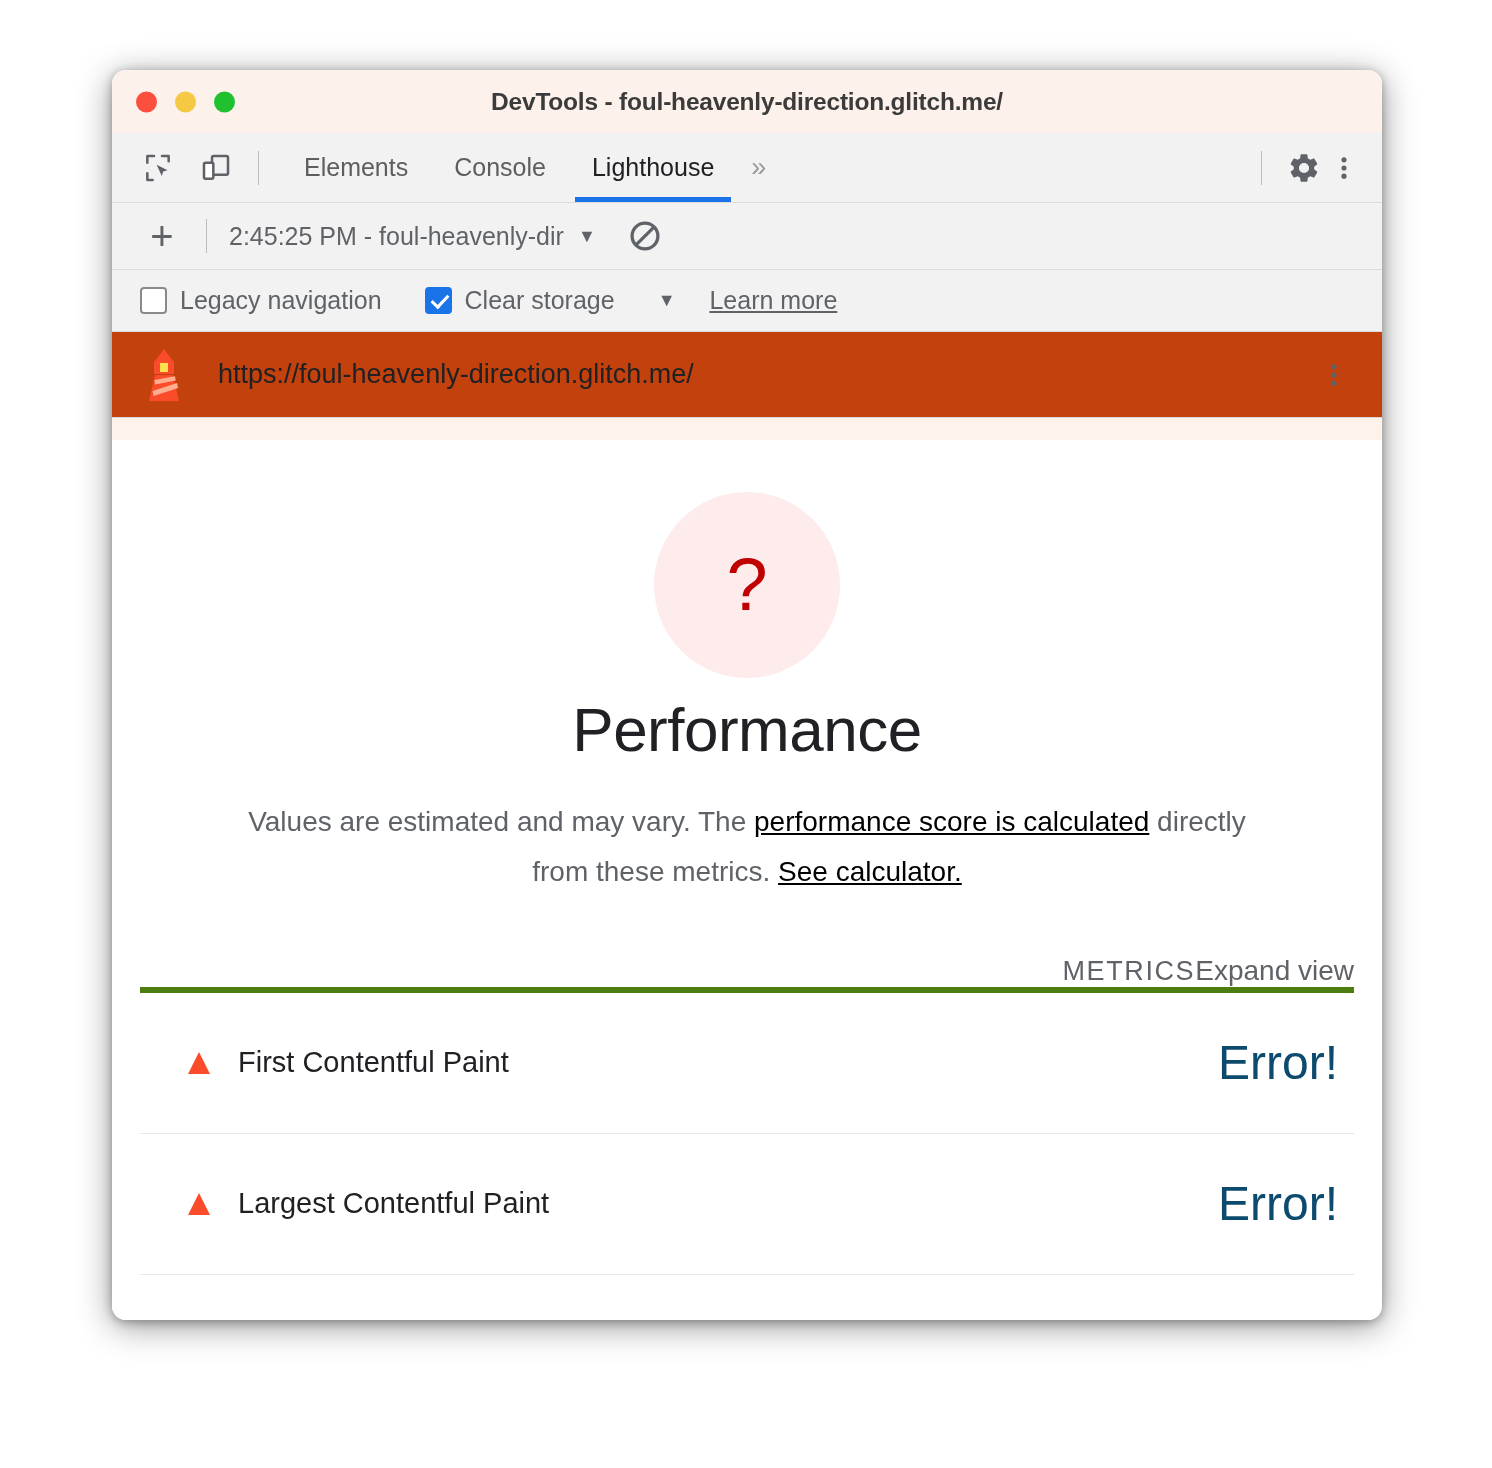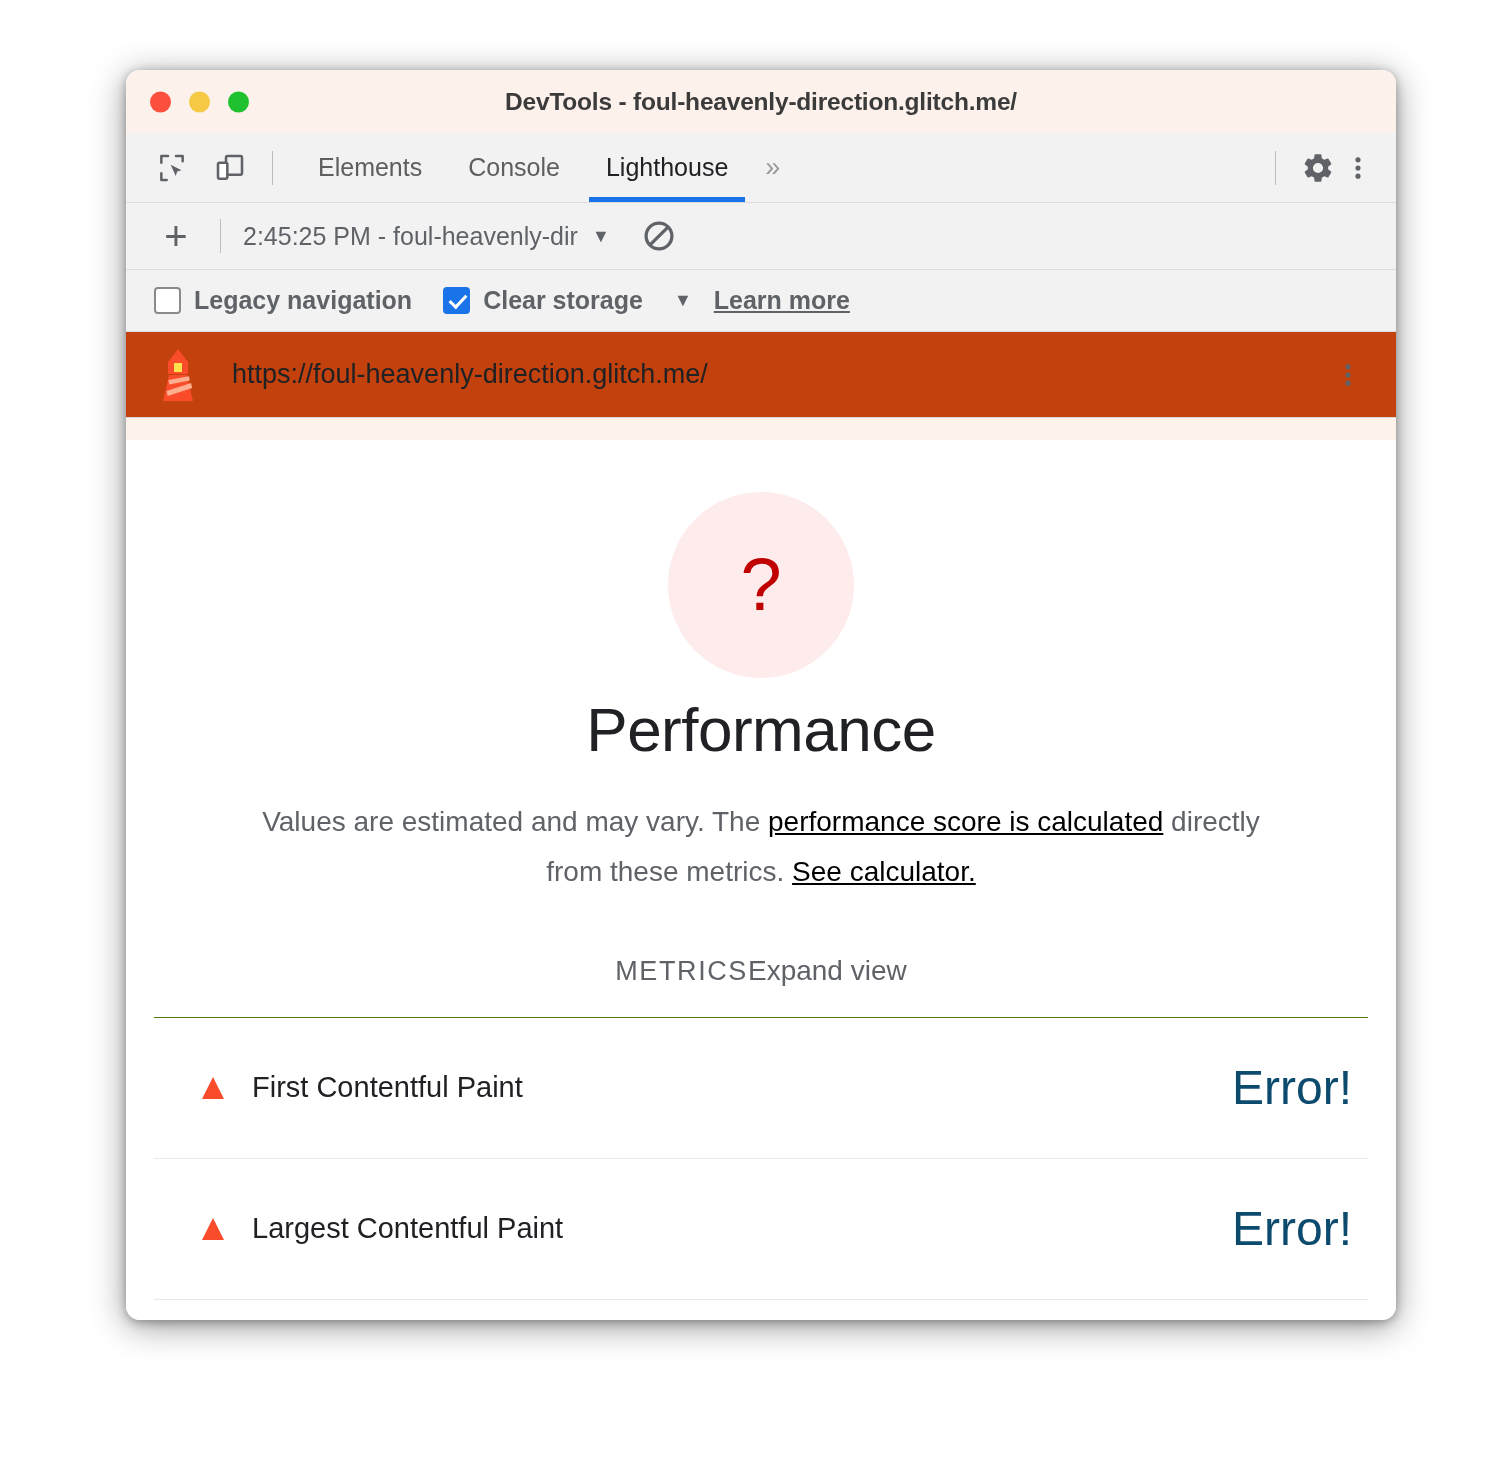--- a/index.html
+++ b/index.html
@@ -15,21 +15,21 @@
   #canvas {
     position: relative;
     width: 1492px;
     height: 1468px;
     background: #ffffff;
   }
 
   
   .window {
     position: absolute;
-    left: 126px;
+    left: 112px;
     top: 70px;
     width: 1270px;
     height: 1250px;
     background: #ffffff;
     border-radius: 14px;
     box-shadow: 0 6px 34px rgba(0,0,0,0.42), 0 2px 10px rgba(0,0,0,0.30);
     overflow: hidden;
     display: flex;
     flex-direction: column;
   }
@@ -168,22 +168,21 @@
 
   
   .optionsbar {
     height: 62px;
     flex: 0 0 62px;
     background: #f2f2f2;
     border-bottom: 1px solid #dcdcdc;
     display: flex;
     align-items: center;
     padding-left: 28px;
-    gap: 0;
-    font-weight: bold;
+    gap: 12px;
   }
   .opt {
     display: flex;
     align-items: center;
     gap: 13px;
     cursor: pointer;
     margin-right: 31px;
   }
   .cbox {
     width: 27px; height: 27px;
@@ -300,23 +299,22 @@
 
   
   .metrics-wrap {
     width: 100%;
     padding: 0 28px;
     margin-top: 58px;
   }
   .metrics-head {
     display: flex;
     align-items: baseline;
-    justify-content: center;
-    padding-bottom: 30px;
-    border-bottom: 1px solid #4d7c0f;
+    justify-content: flex-end;
+    border-bottom: 6px solid #4d7c0f;
   }
   .metrics-title {
     font-size: 27px;
     letter-spacing: 1.6px;
     color: #5f6368;
     font-weight: normal;
   }
   .expand-view {
     font-size: 28px;
     color: #5f6368;

